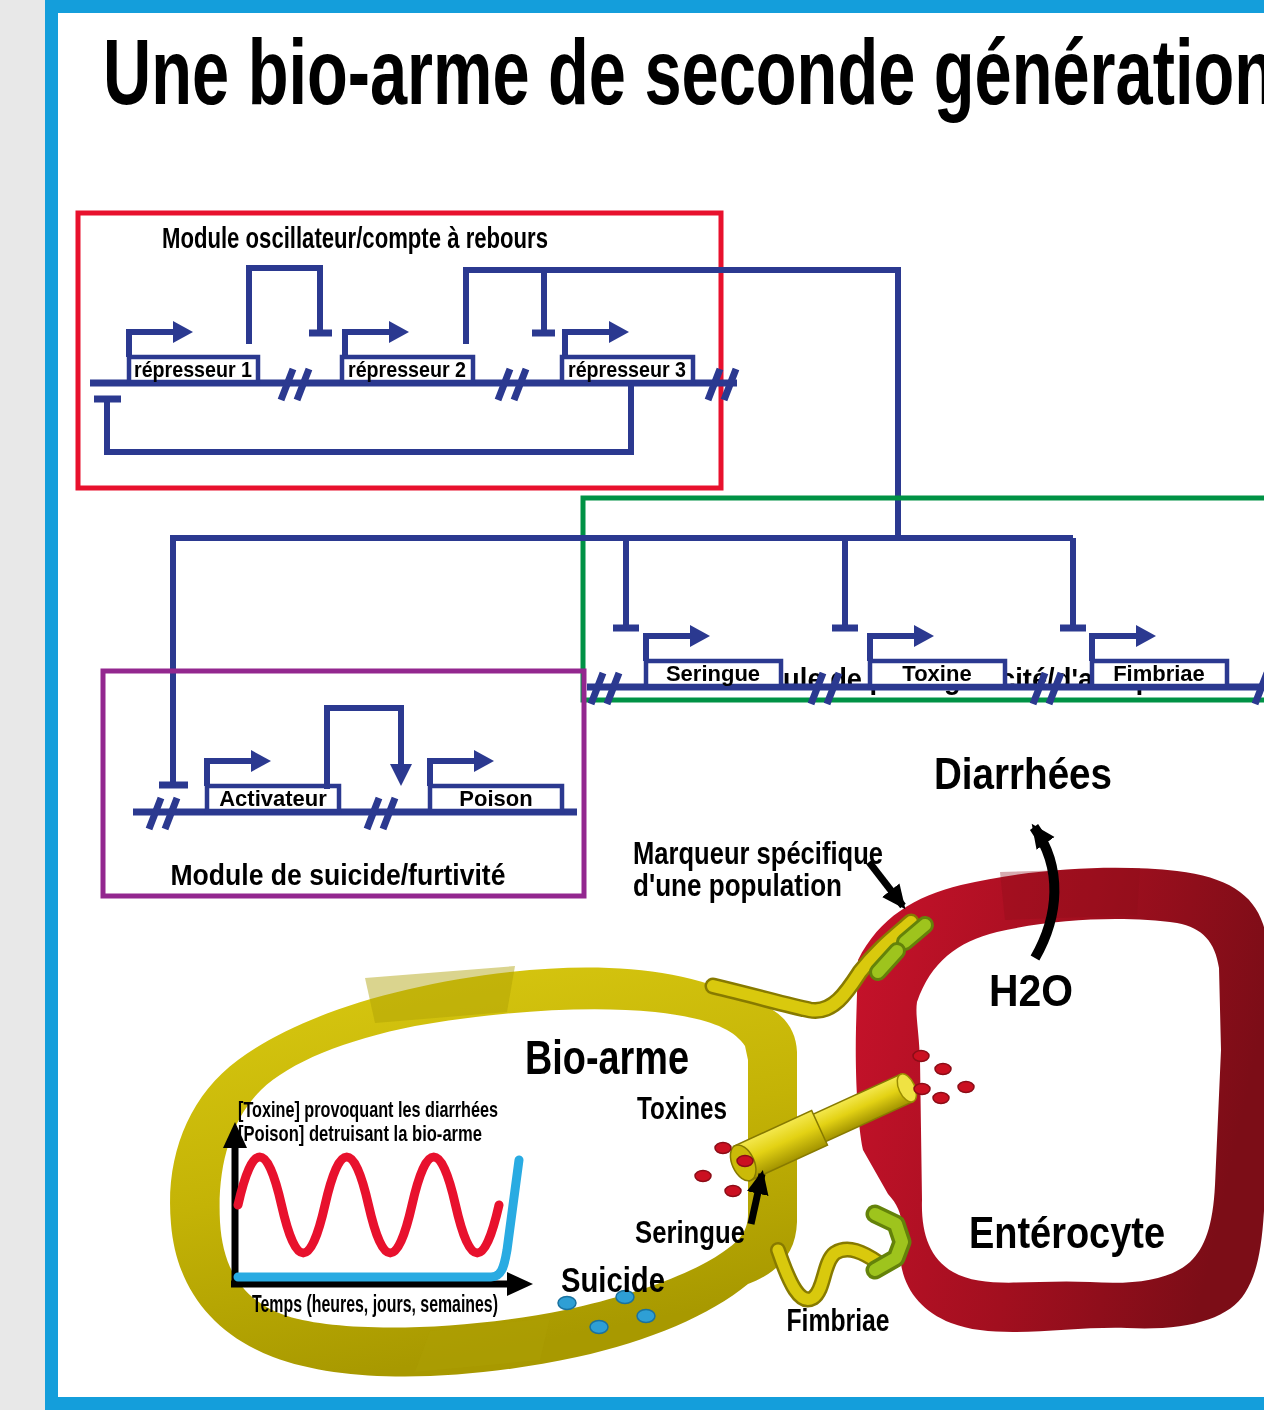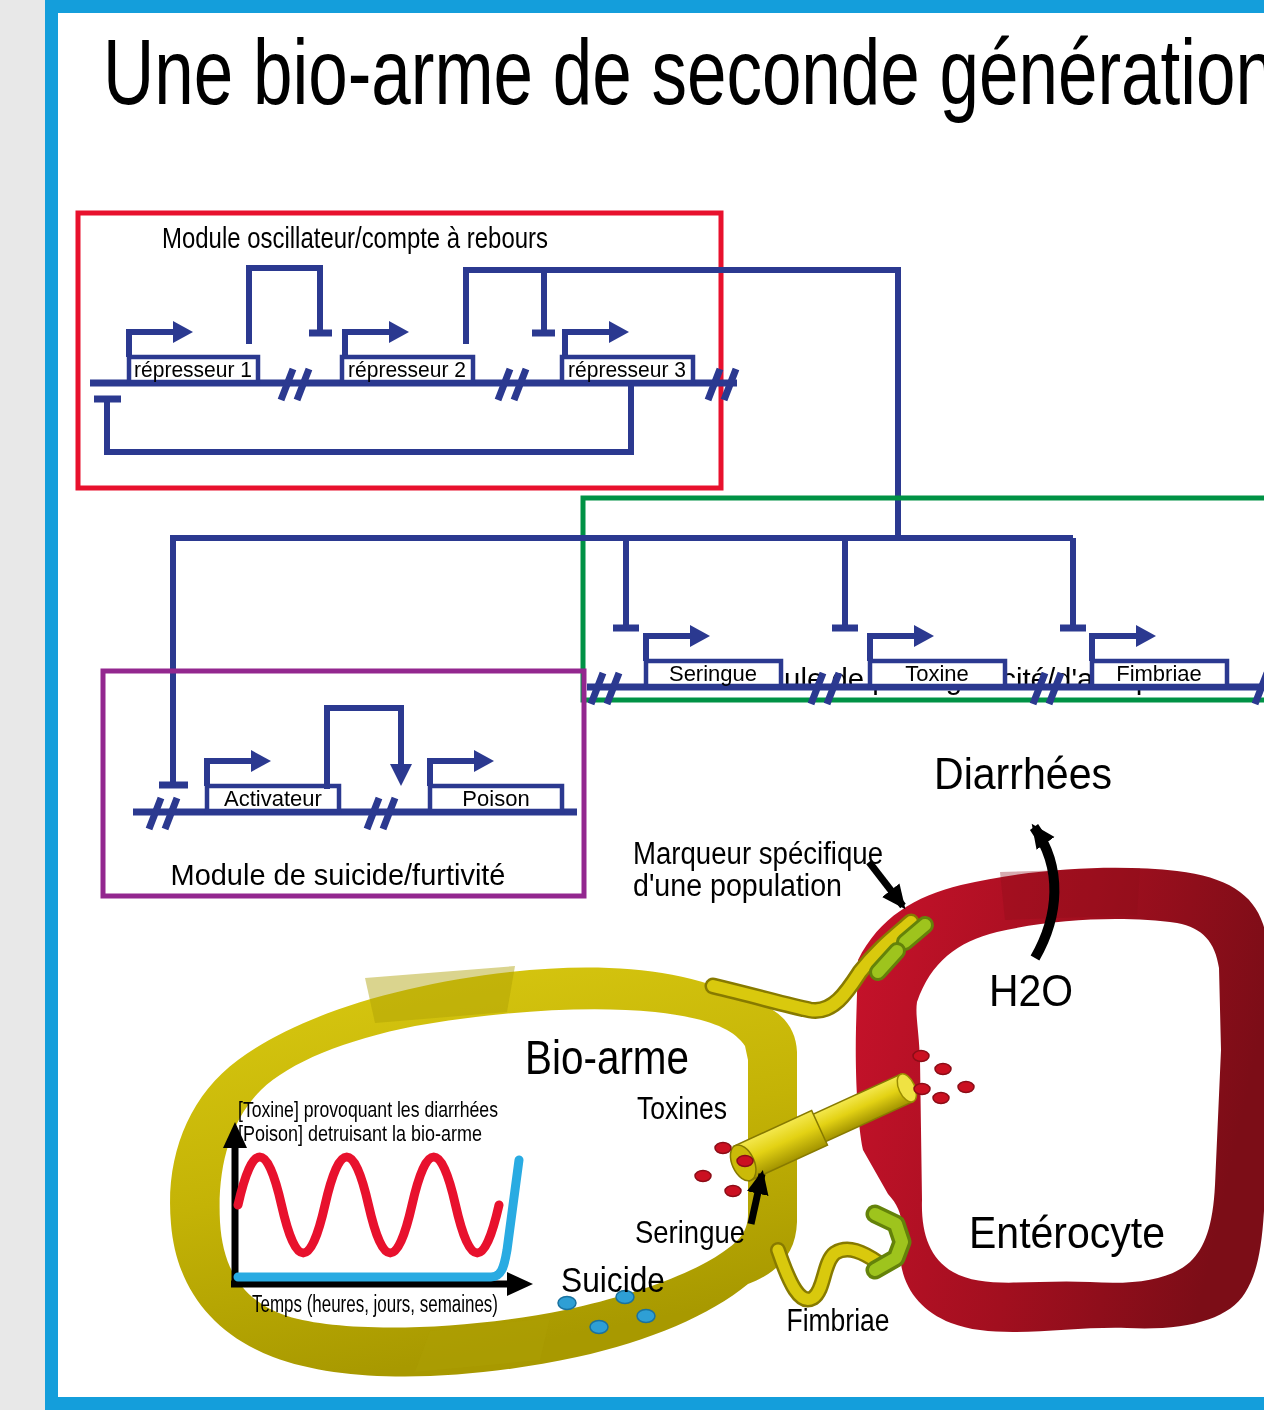--- a/index.html
+++ b/index.html
@@ -1,17 +1,17 @@
 <!DOCTYPE html>
 <html><head>
 <meta charset="utf-8">
 <style>
   html,body{margin:0;padding:0;background:#e8e8e8;}
   .page{width:1175px;height:1410px;margin:0 auto;position:relative;
-        font-family:"Liberation Sans", sans-serif;}
+        font-family:"Liberation Sans", sans-serif;font-weight:bold;}
   svg{display:block;}
   text{font-family:"Liberation Sans", sans-serif;fill:#000;}
   .mod-title{font-size:29px;}
   .gene-label{font-size:22px;}
   .navy-line{stroke:#2B3990;stroke-width:6;fill:none;}
   .navy-thick{stroke:#2B3990;stroke-width:7;fill:none;}
   .gene-box{fill:#ffffff;stroke:#2B3990;stroke-width:4.5;}
 </style>
 </head>
 <body>

